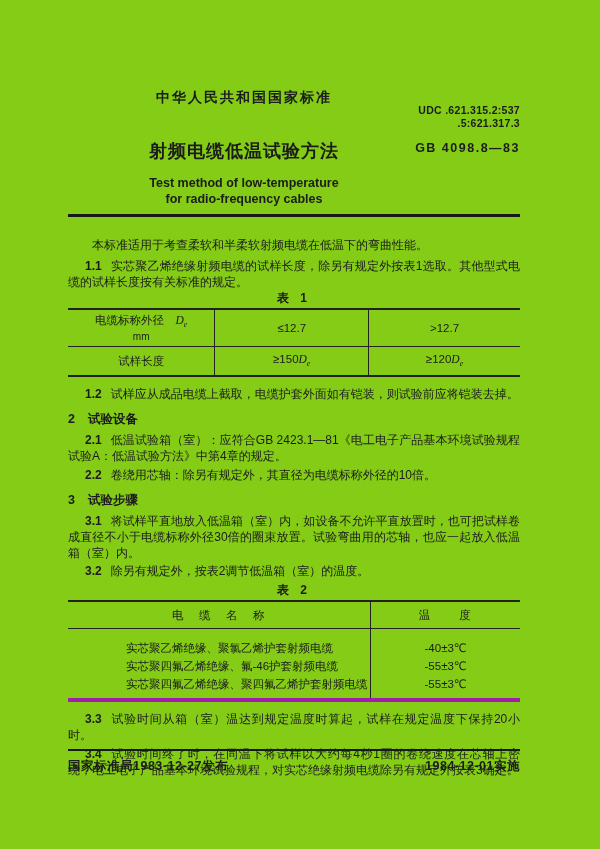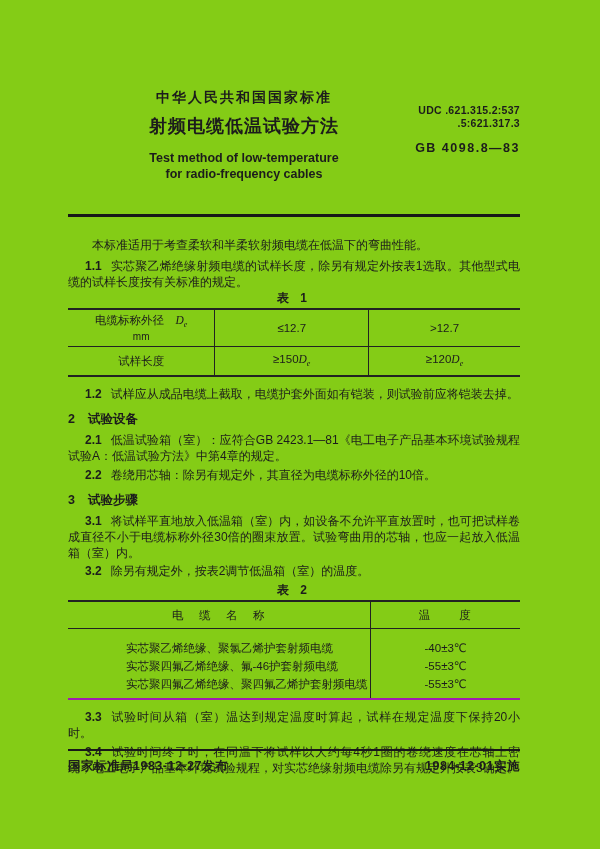--- a/index.html
+++ b/index.html
@@ -11,21 +11,21 @@
   .content { position:absolute; left:68px; top:0; width:452px; }
 
   
   .hdr { position:relative; padding-top:88px; height:104px; }
   .ns-label {
     width:352px; text-align:center; font-size:14px; font-weight:bold;
     letter-spacing:2px; line-height:18px;
   }
   .cn-title {
     width:352px; text-align:center; font-size:18px; font-weight:bold;
-    letter-spacing:1px; line-height:24px; margin-top:8px;
+    letter-spacing:1px; line-height:24px; margin-top:33px;
   }
   .en-title {
     width:352px; text-align:center; font-size:12.5px; font-weight:bold;
     line-height:16px; margin-top:12px;
   }
   .code-block { position:absolute; right:0; top:104px; text-align:right; font-weight:bold; }
   .udc { font-size:10.5px; line-height:13px; letter-spacing:0.3px; }
   .gb  { font-size:12.5px; margin-top:11px; letter-spacing:1.5px; }
 
   .rule { margin-top:22px; height:3px; background:#181818; }
@@ -48,21 +48,21 @@
   .t1 { border-top:2px solid #222; border-bottom:2px solid #222; }
   .t1 td { text-align:center; vertical-align:middle; border-right:1px solid #222; }
   .t1 td:last-child { border-right:none; }
   .t1 tr.r1 td { border-bottom:1px solid #222; height:34px; }
   .t1 tr.r2 td { height:26px; }
   .t1 .lab-line { line-height:13px; }
   .t1 .unit { font-size:10px; line-height:11px; }
   .sym { font-family:"Liberation Serif","DejaVu Serif",serif; font-style:italic; }
   .sym sub { font-size:8px; font-style:italic; }
 
-  .t2 { border-top:2px solid #222; border-bottom:2px solid #a21caf; }
+  .t2 { border-top:2px solid #222; border-bottom:4px solid #a21caf; }
   .t2 td { vertical-align:middle; }
   .t2 td.c1 { border-right:1px solid #222; }
   .t2 tr.hd td { border-bottom:1px solid #222; height:24px; text-align:center;
                  letter-spacing:2px; }
   .t2 tr.body td.c1 { text-align:left; padding-left:58px; line-height:16px; }
   .t2 tr.body td.c2 { text-align:center; line-height:16px; }
   .t2 tr.first td { padding-top:11px; }
   .t2 tr.last td  { padding-bottom:6px; }
 
   

